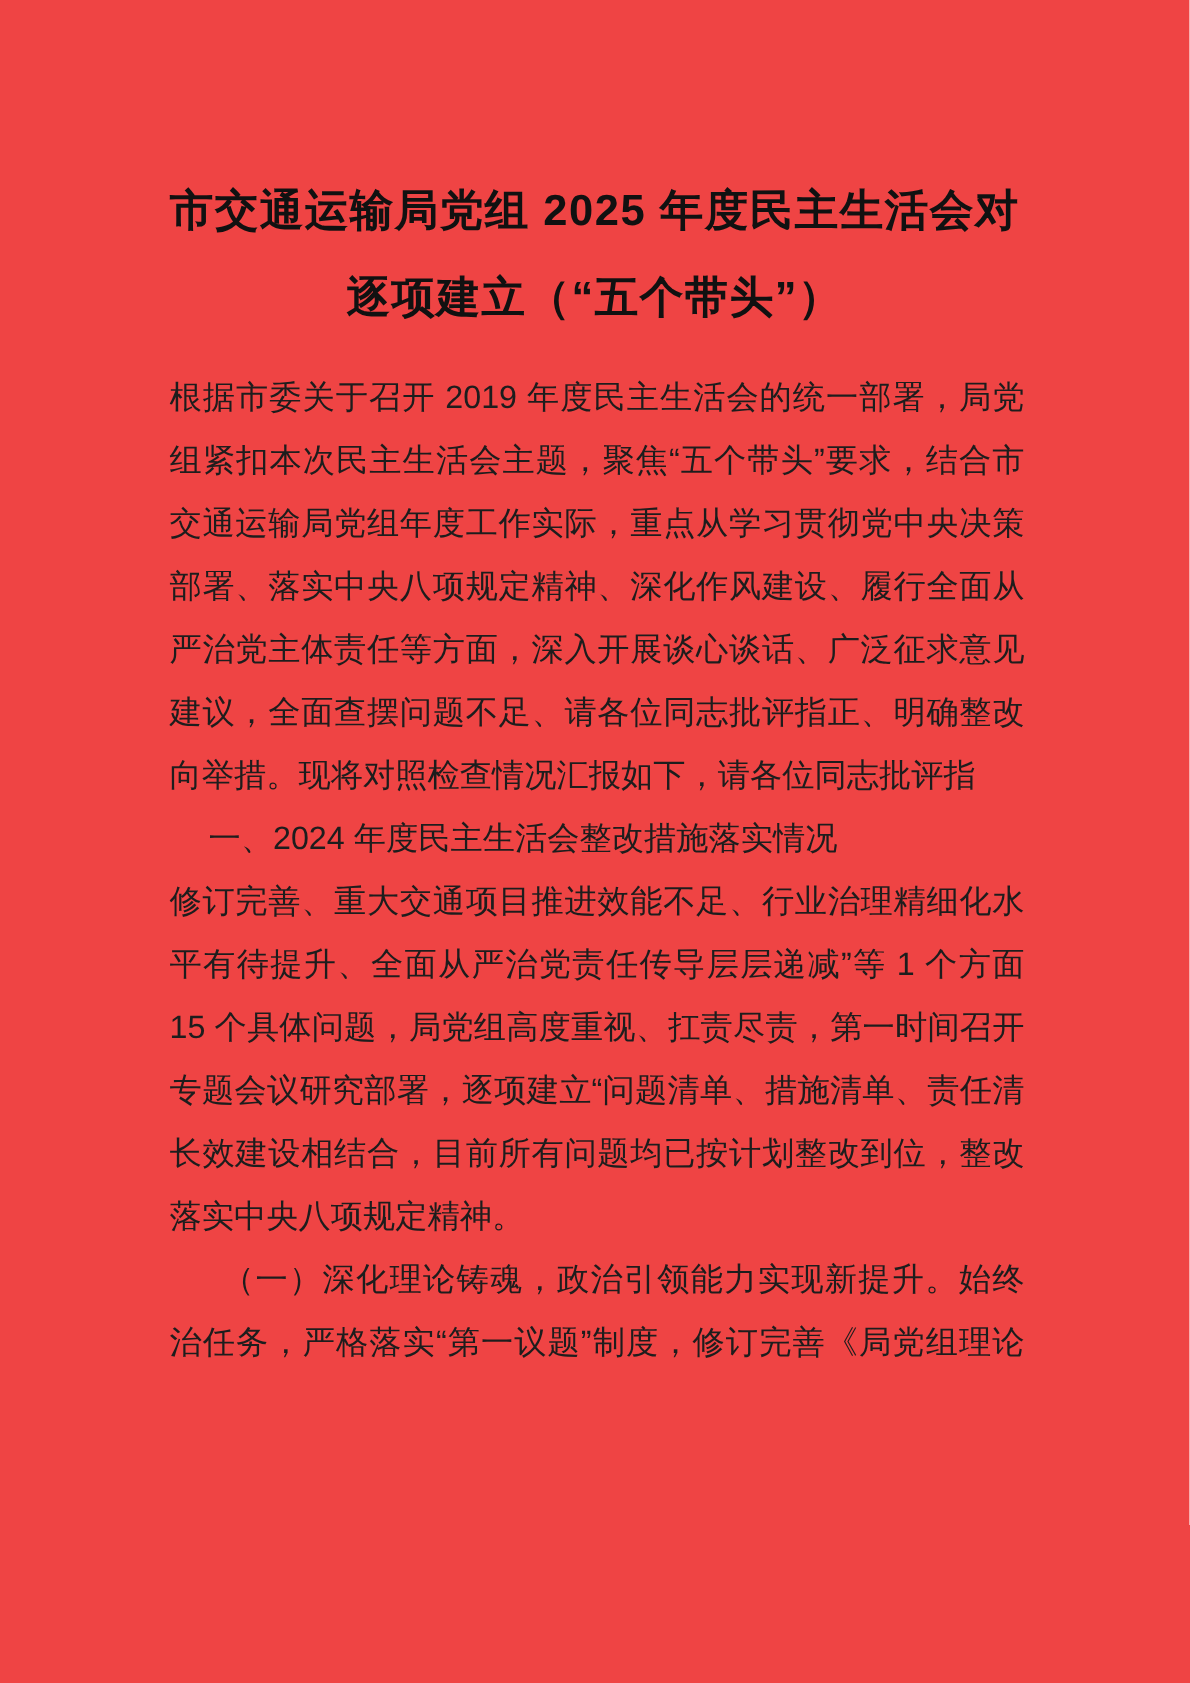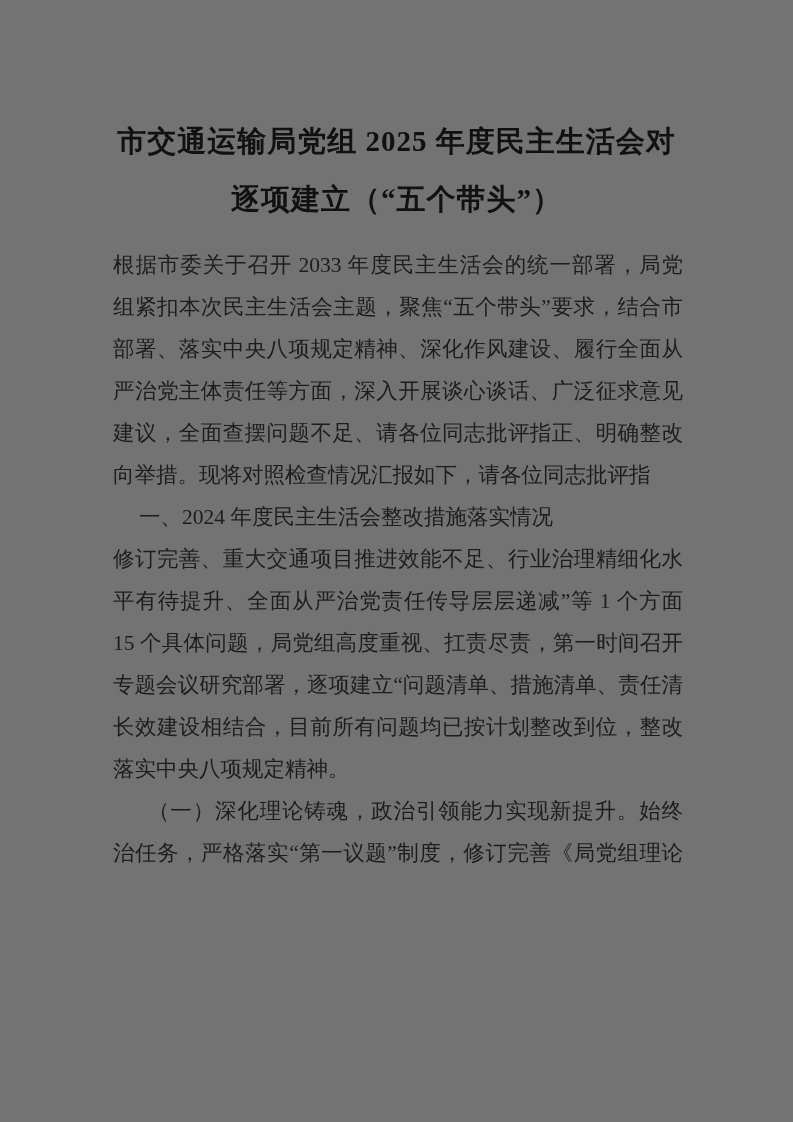--- a/index.html
+++ b/index.html
@@ -1,23 +1,23 @@
 <!DOCTYPE html>
 <html><head>
 <meta charset="utf-8">
 <style>
   html, body { margin: 0; padding: 0; background: #ffffff; }
   .page {
     position: relative;
     width: 793px;
     height: 1122px;
-    background: #737373;
+    background: #ef4444;
     overflow: hidden;
     color: #1d1d1d;
-    font-family: Liberation Serif, serif;
+    font-family: Liberation Sans, sans-serif;
   }
   .doc-title {
     margin: 112px 88px 0 88px;
     font-size: 29px;
     line-height: 58px;
     font-weight: 700;
     text-align: center;
     letter-spacing: 1px;
     color: #111111;
   }
@@ -44,22 +44,23 @@
 <body>
 
 <div class="page">
 
   <div class="doc-title">
     <div>市交通运输局党组 2025 年度民主生活会对</div>
     <div>逐项建立（“五个带头”）</div>
   </div>
 
   <div class="doc-body">
-    <div class="line j">根据市委关于召开 2033 年度民主生活会的统一部署，局党</div>
+    <div class="line j">根据市委关于召开 2019 年度民主生活会的统一部署，局党</div>
     <div class="line j">组紧扣本次民主生活会主题，聚焦“五个带头”要求，结合市</div>
+    <div class="line j">交通运输局党组年度工作实际，重点从学习贯彻党中央决策</div>
     <div class="line j">部署、落实中央八项规定精神、深化作风建设、履行全面从</div>
     <div class="line j">严治党主体责任等方面，深入开展谈心谈话、广泛征求意见</div>
     <div class="line j">建议，全面查摆问题不足、请各位同志批评指正、明确整改方</div>
     <div class="line">向举措。现将对照检查情况汇报如下，请各位同志批评指正。</div>
     <div class="line ind2">一、2024 年度民主生活会整改措施落实情况</div>
     <div class="line j">修订完善、重大交通项目推进效能不足、行业治理精细化水</div>
     <div class="line j">平有待提升、全面从严治党责任传导层层递减”等 1 个方面</div>
     <div class="line j">15 个具体问题，局党组高度重视、扛责尽责，第一时间召开</div>
     <div class="line j">专题会议研究部署，逐项建立“问题清单、措施清单、责任清</div>
     <div class="line j">长效建设相结合，目前所有问题均已按计划整改到位，整改</div>

